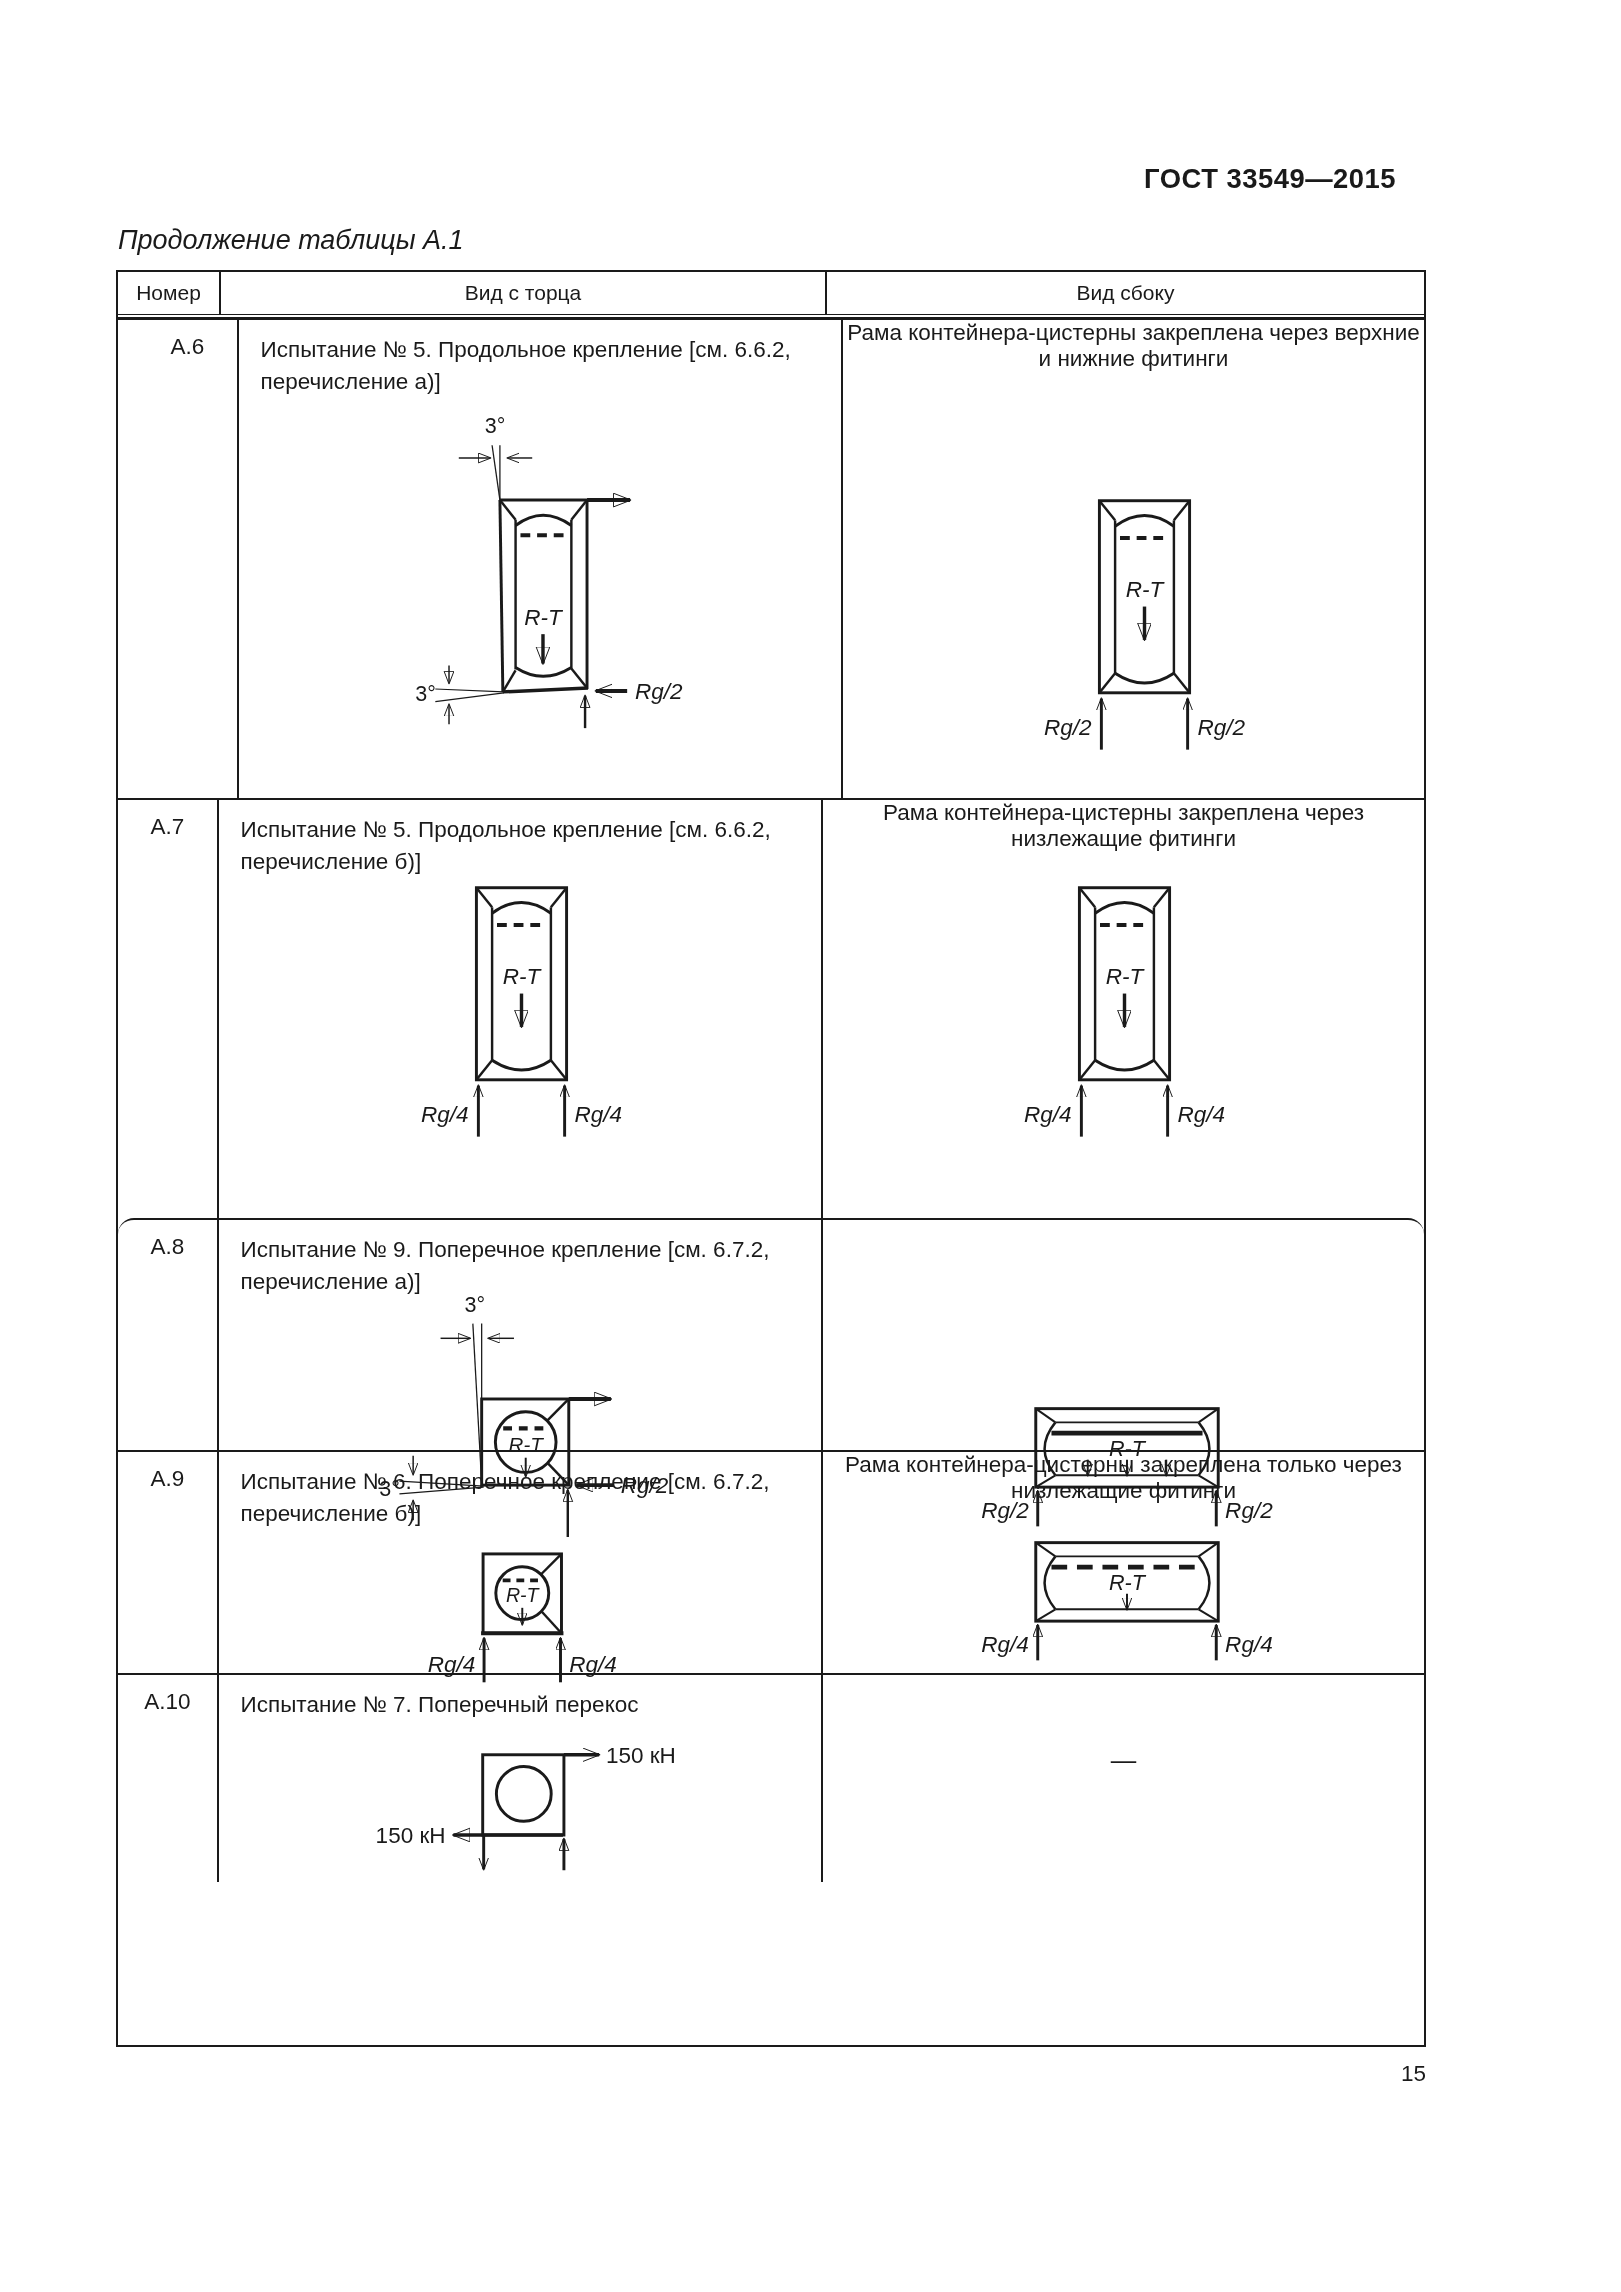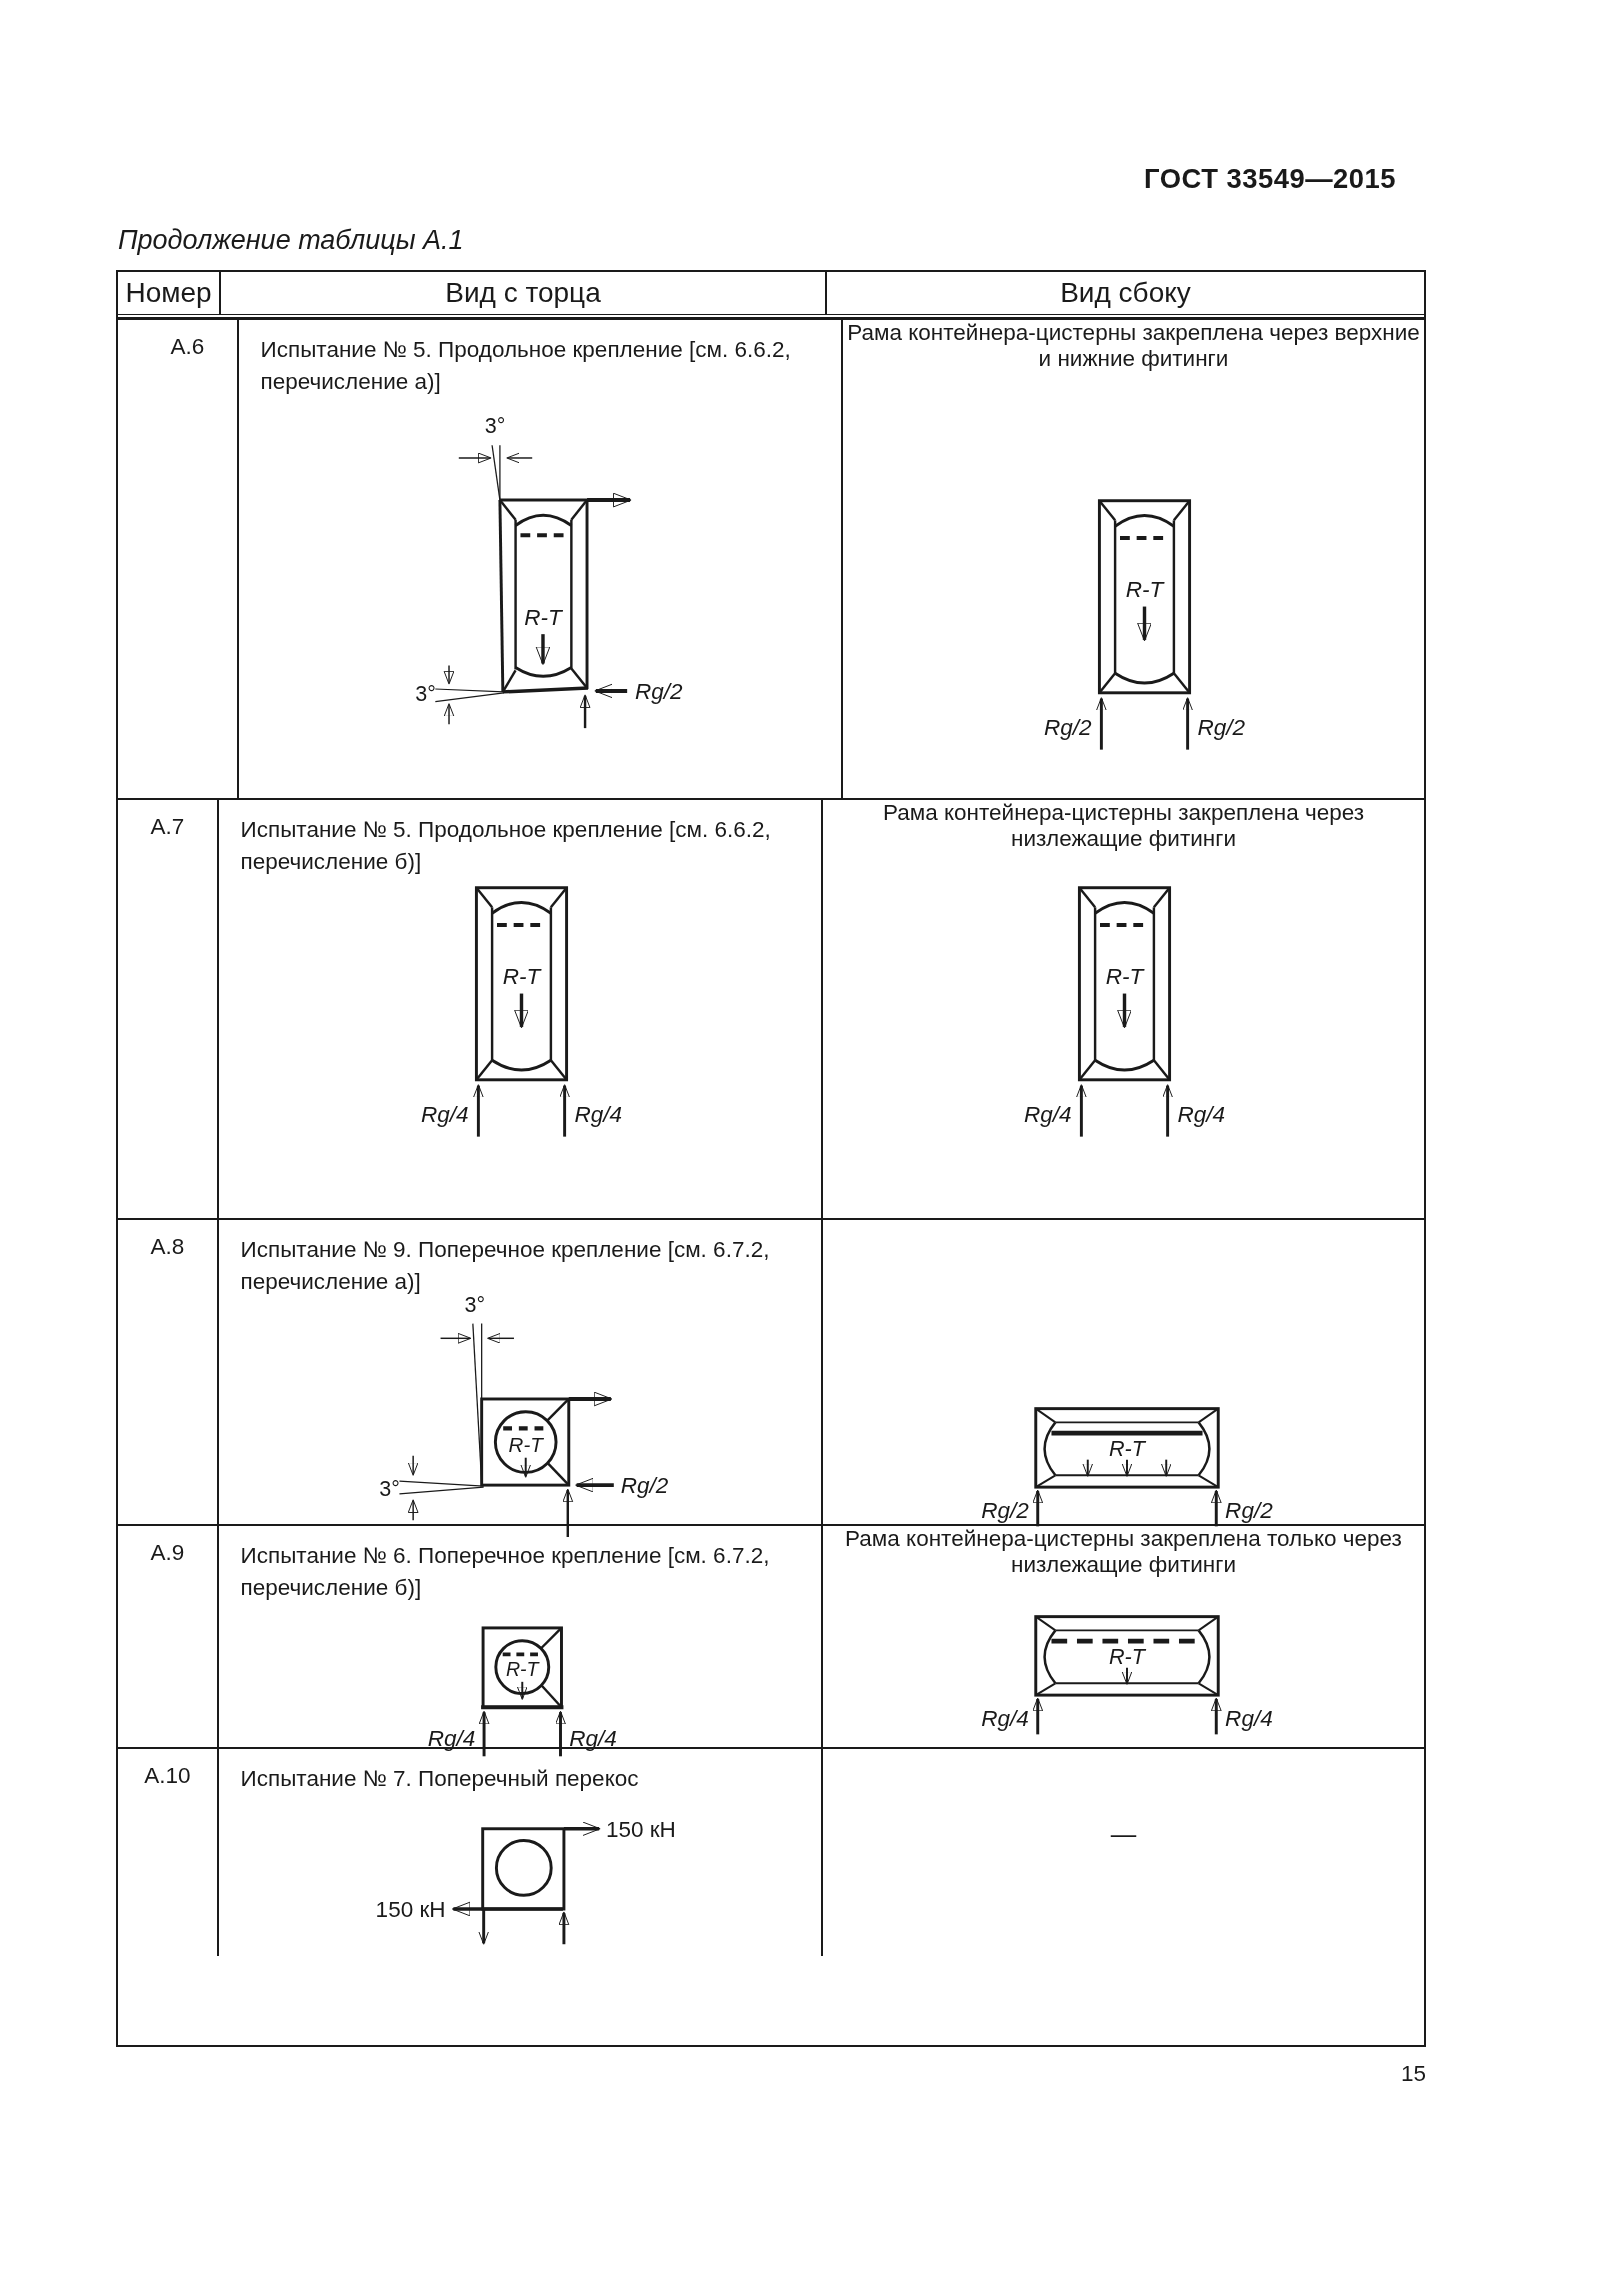--- a/index.html
+++ b/index.html
@@ -3,27 +3,27 @@
 <meta charset="utf-8">
 <style>
   html,body{margin:0;padding:0;background:#888;}
   .page{position:relative;width:1621px;height:2293px;background:#fff;
         font-family:"Liberation Sans",sans-serif;color:#1a1a1a;overflow:hidden;}
   .doc-code{position:absolute;top:163px;right:225px;font-size:27.4px;font-weight:bold;letter-spacing:0.5px;}
   .tbl-cont{position:absolute;top:225px;left:118px;font-size:27px;font-style:italic;}
   .gtable{position:absolute;left:116px;top:270px;width:1310px;height:1777px;
           border:2.9px solid #1a1a1a;box-sizing:border-box;display:flex;flex-direction:column;}
   .thead{height:42px;display:flex;border-bottom:4.9px double #1a1a1a;box-sizing:content-box;}
-  .th{display:flex;align-items:center;justify-content:center;font-size:28px;}
+  .th{display:flex;align-items:center;justify-content:center;font-size:21px;}
   .th-num{width:101px;border-right:2px solid #1a1a1a;}
   .th-end{width:604px;border-right:2px solid #1a1a1a;}
   .th-side{flex:1;}
   .trow{display:flex;border-top:2px solid #1a1a1a;box-sizing:border-box;}
   .trow:first-of-type{border-top:none;}
-  .r-a6{height:480px;padding-left:20px;} .r-a7{height:420px;} .r-a8{height:306px;} .r-a9{height:223px;} .r-a10{height:209px;}
+  .r-a6{height:480px;padding-left:20px;} .r-a7{height:420px;} .r-a8{height:232px;border-radius:16px;} .r-a9{height:223px;} .r-a10{height:209px;}
   .cell-num{width:101px;border-right:2px solid #1a1a1a;text-align:center;padding-top:13.7px;
             font-size:22.5px;box-sizing:border-box;flex-shrink:0;}
   .row-main{flex:1;display:flex;flex-direction:row;min-width:0;}
   .views{flex:1;display:flex;min-height:0;}
   .view-end{width:604px;border-right:2px solid #1a1a1a;position:relative;box-sizing:border-box;flex-shrink:0;}
   .view-side{flex:1;position:relative;}
   .desc{padding:13.7px 13.7px 0 21.6px;font-size:22.5px;line-height:1.45;}
   .caption{text-align:center;font-size:22.5px;}
   .cap-a6{padding-bottom:9.8px;} .cap-a7{padding-bottom:31px;} .cap-a9{padding-bottom:13.7px;}
   .dia{position:absolute;}

